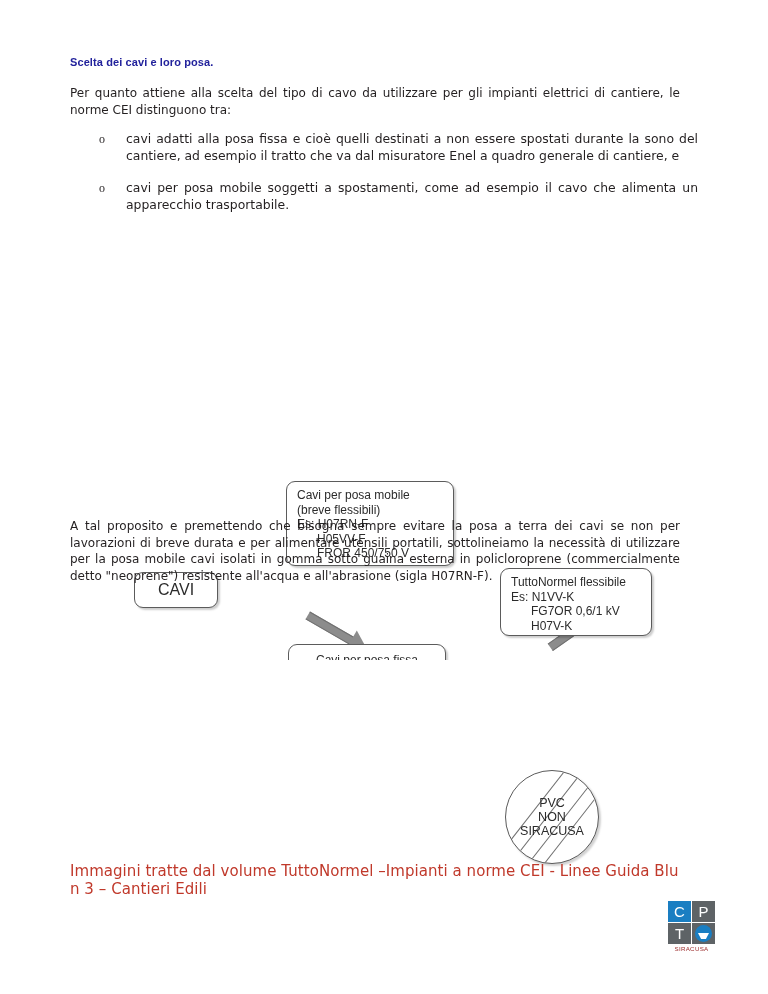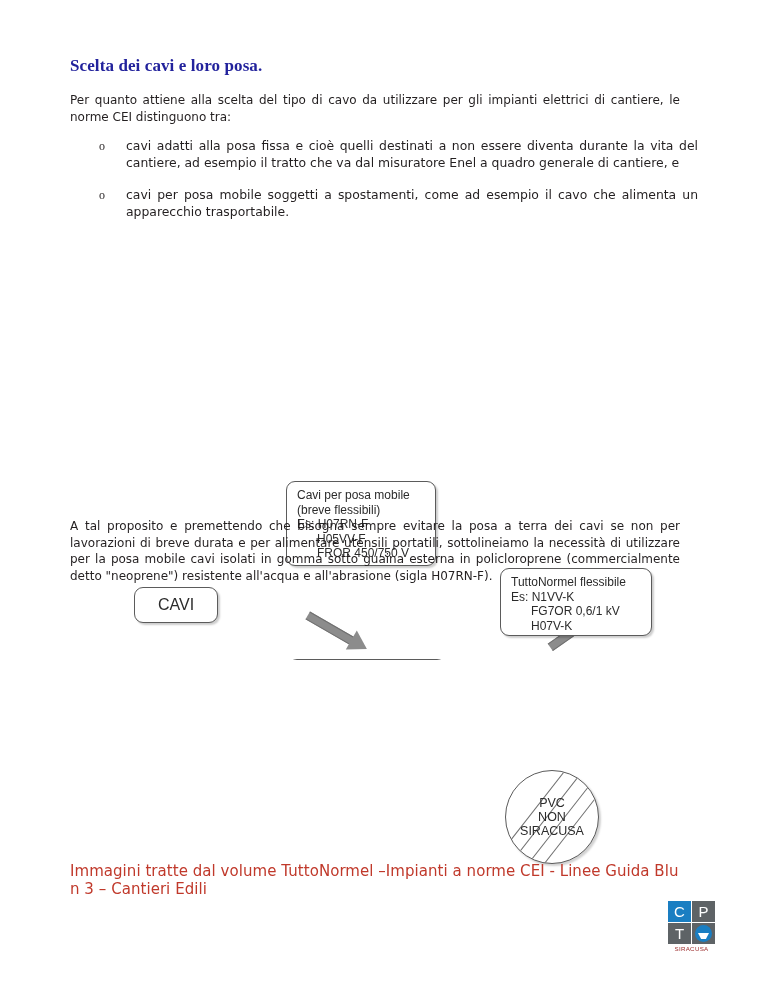--- a/index.html
+++ b/index.html
@@ -25,22 +25,22 @@
 
   
   .content {
     position: absolute;
     left: 70px;
     top: 56px;
     width: 628px;
   }
 
   h1.doc-heading {
-    font-family: Liberation Serif, serif;
-    font-size: 17px;
+    font-family: Liberation Sans, sans-serif;
+    font-size: 11px;
     font-weight: bold;
     color: #22229c;
     margin: 0 0 16px 0;
     letter-spacing: 0.1px;
     line-height: 1.2;
   }
 
   p.para {
     font-size: 12px;
     line-height: 16.5px;
@@ -90,21 +90,20 @@
   .diagram .node .line {
     display: block;
     white-space: pre;
   }
 
   .node.center-node {
     display: flex;
     align-items: center;
     justify-content: center;
     text-align: center;
-    margin-top: 15px;
   }
   .node.text-node {
     padding: 6px 8px 6px 10px;
     line-height: 14.5px;
   }
 
   
   .arrow {
     position: absolute;
     transform-origin: 0 50%;
@@ -230,21 +229,21 @@
 
   <div class="content">
 
     <h1 class="doc-heading">Scelta dei cavi e loro posa.</h1>
 
     <p class="para">Per quanto attiene alla scelta del tipo di cavo da utilizzare per gli impianti elettrici di cantiere, le norme CEI distinguono tra:</p>
 
     <ul class="bullets">
       <li>
         <span class="bullet-mark">o</span>
-        <span>cavi adatti alla posa fissa  e cioè quelli destinati a non essere diventa durante la vita del cantiere, ad esempio il tratto che va dal misuratore Enel a quadro generale di cantiere, e</span>
+        <span>cavi adatti alla posa fissa  e cioè quelli destinati a non essere spostati durante la sono del cantiere, ad esempio il tratto che va dal misuratore Enel a quadro generale di cantiere, e</span>
       </li>
       <li>
         <span class="bullet-mark">o</span>
         <span> cavi per posa mobile soggetti a spostamenti, come ad esempio il cavo che alimenta un apparecchio trasportabile.</span>
       </li>
     </ul>
   </div>
 
   <div class="diagram" style="left:112px; top:238px; width:560px; height:268px;">
 
@@ -265,21 +264,21 @@
 
     <div class="arrow" style="left:438px; top:424px; width:72px; height:22px; transform: rotate(33deg);">
       <div class="shaft" style="width:44px;"></div>
       <div class="head" style="left:42px;"></div>
     </div>
 
     <div class="node center-node" style="left:22px; top:334px; width:84px; height:36px; font-size:16px;">
       <span>CAVI</span>
     </div>
 
-    <div class="node text-node" style="left:174px; top:243px; width:150px; height:85px; font-size:12px;">
+    <div class="node text-node" style="left:174px; top:243px; width:168px; height:85px; font-size:12px;">
       <span class="line">Cavi per posa mobile</span>
       <span class="line">(breve flessibili)</span>
       <span class="line">Es: H07RN-F</span>
       <span class="line">      H05VV-F</span>
       <span class="line">      FROR 450/750 V</span>
     </div>
 
     <div class="node center-node" style="left:176px; top:406px; width:158px; height:32px; font-size:12px;">
       <span>Cavi per posa fissa</span>
     </div>

